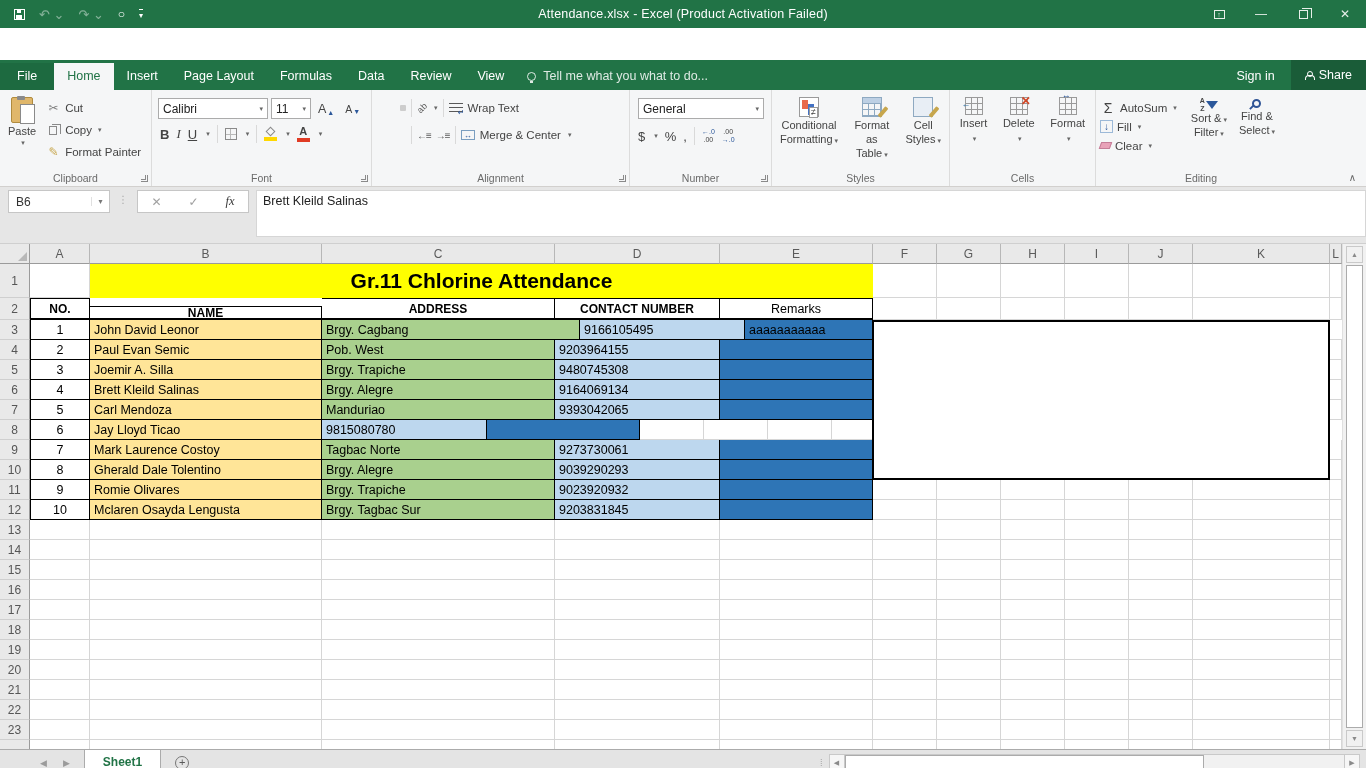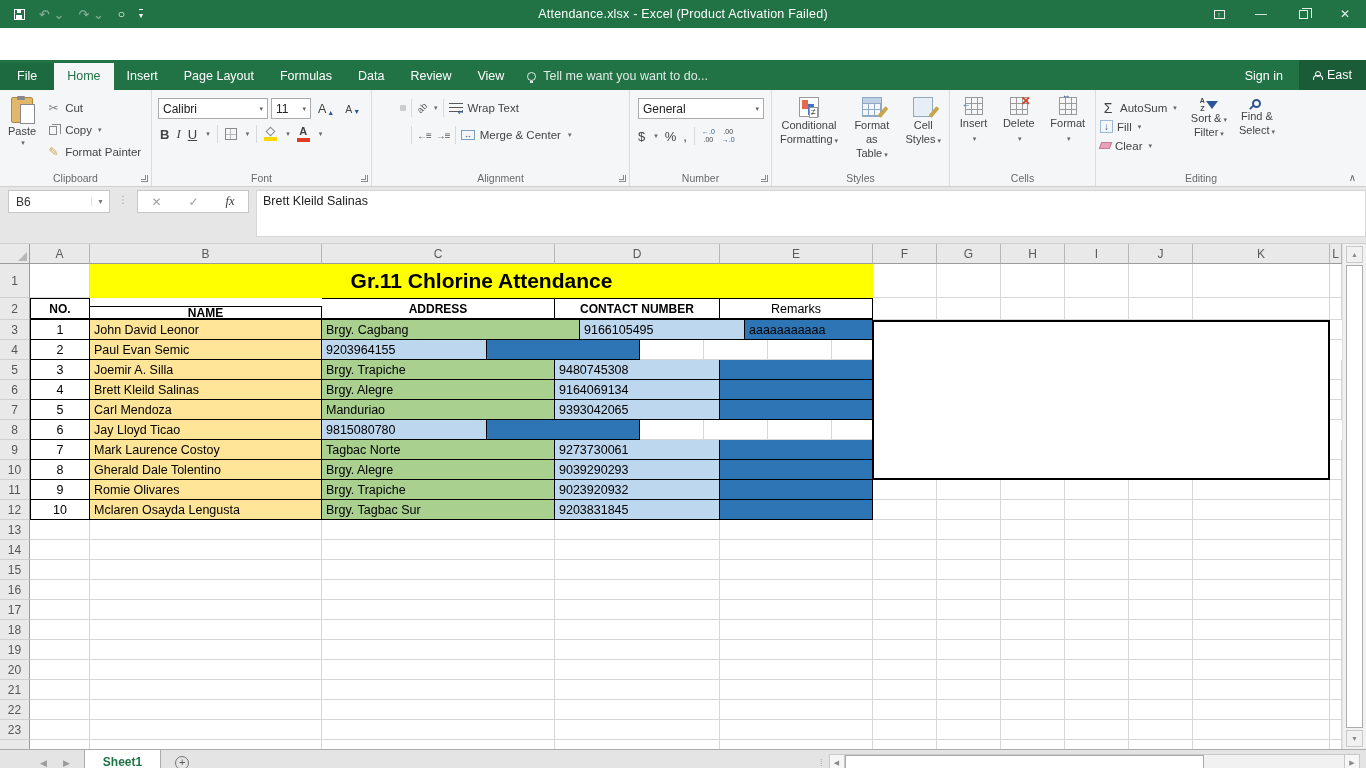--- a/index.html
+++ b/index.html
@@ -210,27 +210,27 @@
     <span class="rtab file">File</span>
     <span class="rtab active">Home</span>
     <span class="rtab">Insert</span>
     <span class="rtab">Page Layout</span>
     <span class="rtab">Formulas</span>
     <span class="rtab">Data</span>
     <span class="rtab">Review</span>
     <span class="rtab">View</span>
     <span class="tellme">
       <span class="bulb"></span>
-      <span>Tell me want you want to do...</span>
+      <span>Tell me what you what to do...</span>
     </span>
     <span class="tabspacer"></span>
     <span class="signin">Sign in</span>
     <span class="sharebox">
       <span class="ic-person"></span>
-      <span>East</span>
+      <span>Share</span>
     </span>
   </div>
 
   <div class="ribbon">
 
     <div class="rgroup" style="width:152px">
       <div class="rbody">
         <div class="bigbtn">
           <span class="ic-paste"></span>
           <span>Paste</span>
@@ -516,20 +516,21 @@
           <div class="cell c" style="width: 64px;"></div>
           <div class="cell c" style="width: 64px;"></div>
           <div class="cell c" style="width: 64px;"></div>
           <div class="cell c" style="width: 137px;"></div>
           <div class="cell c" style="width: 12px;"></div>
         </div>
         <div class="grow" style="height: 20px;">
           <div class="rownum">4</div>
           <div class="cell t first" style="width: 60px; background: rgb(255, 255, 255);">2</div>
           <div class="cell t" style="width: 232px; background: rgb(255, 229, 152);">Paul Evan Semic</div>
+          <div class="cell t" style="width: 233px; background: rgb(169, 208, 142);">Pob. West</div>
           <div class="cell t" style="width: 165px; background: rgb(189, 215, 238);">9203964155</div>
           <div class="cell t" style="width: 153px; background: rgb(46, 117, 182);"></div>
           <div class="cell c" style="width: 64px;"></div>
           <div class="cell c" style="width: 64px;"></div>
           <div class="cell c" style="width: 64px;"></div>
           <div class="cell c" style="width: 64px;"></div>
           <div class="cell c" style="width: 64px;"></div>
           <div class="cell c" style="width: 137px;"></div>
           <div class="cell c" style="width: 12px;"></div>
         </div>

